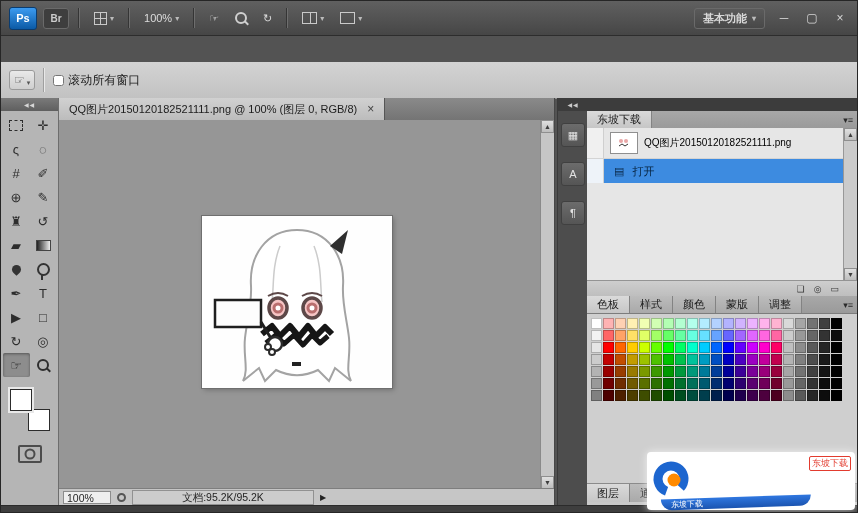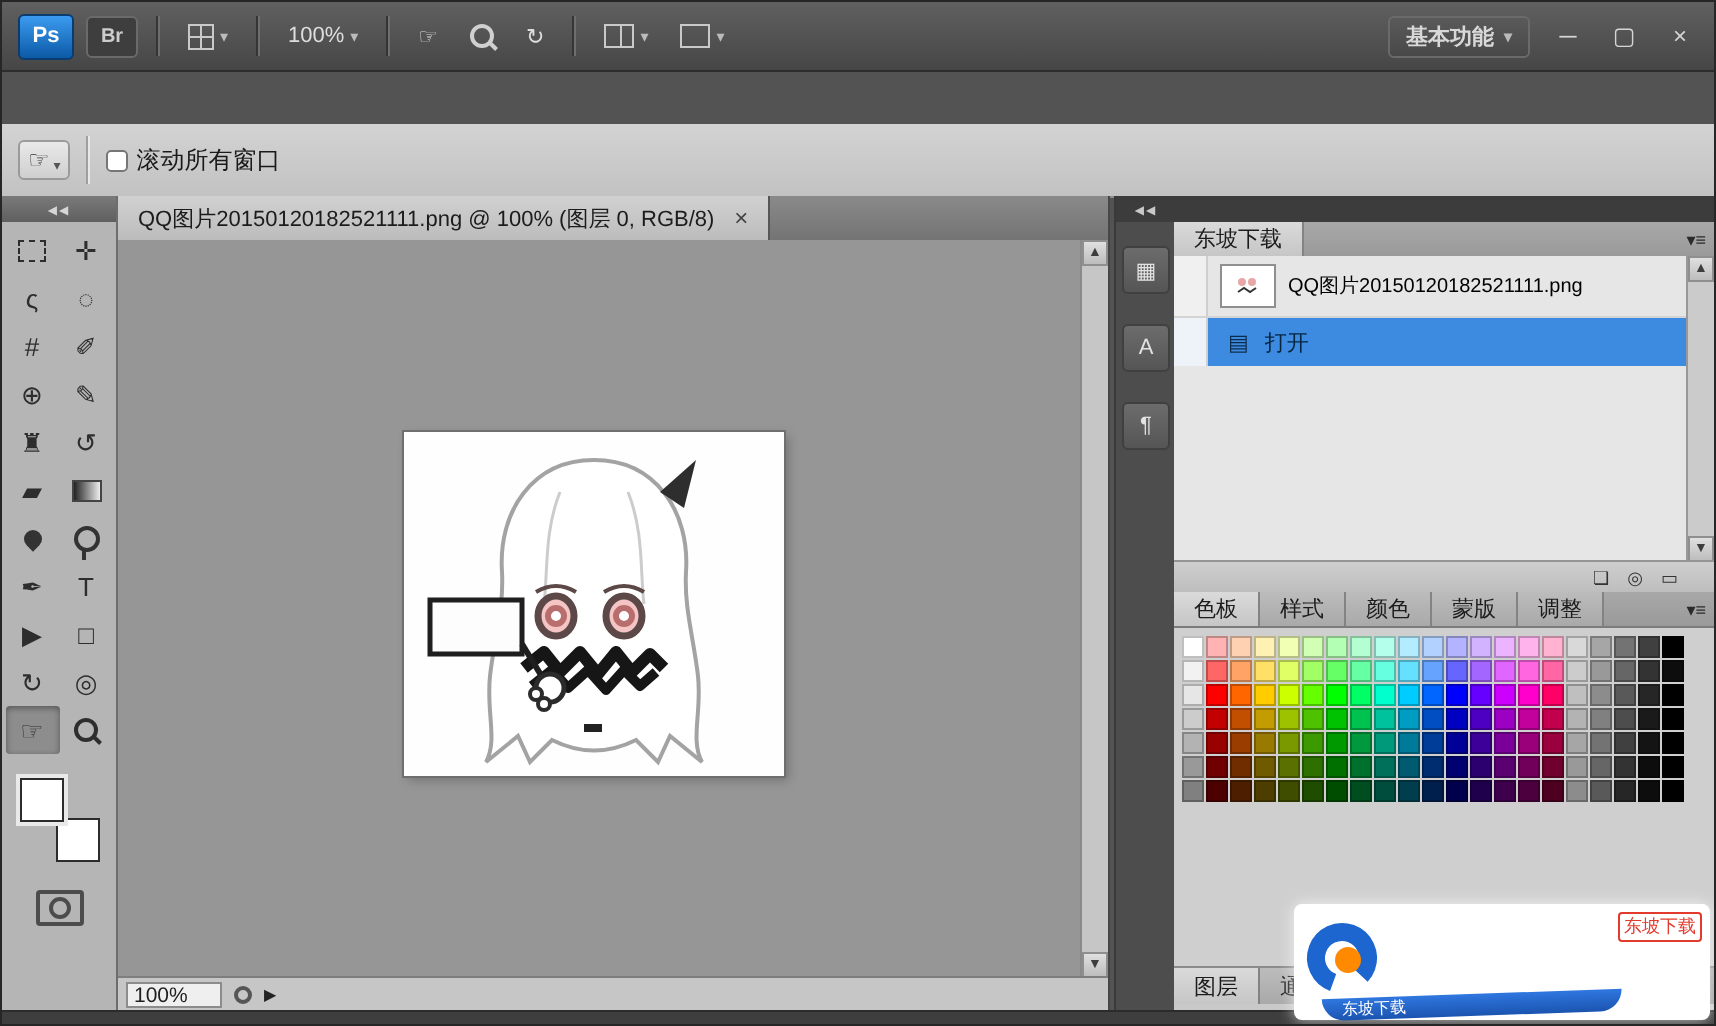--- a/index.html
+++ b/index.html
@@ -318,20 +318,21 @@
         </svg>
       </div>
     </div>
     <div class="vscroll">
       <span class="sarrow top">▲</span>
       <span class="sarrow bot">▼</span>
     </div>
     <div class="statusbar">
       <span class="zoombox">100%</span>
       <span class="statdot"></span>
+      <span class="docsize">文档:95.2K/95.2K</span>
       <span class="flyout">▶</span>
     </div>
   </div>
 
   <div class="dockstrip">
     <div class="dock-header">
       <span>◀◀</span>
     </div>
     <div class="dock-icons">
         <div class="dock-btn">

